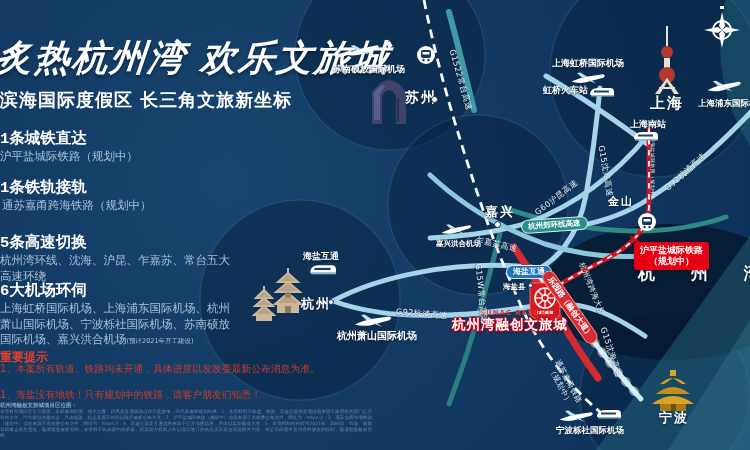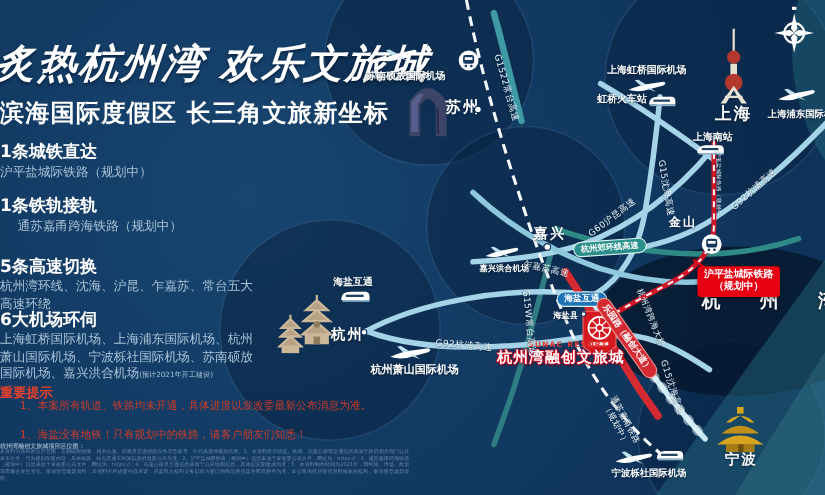--- a/index.html
+++ b/index.html
@@ -4,26 +4,26 @@
 <style>
   html,body{margin:0;padding:0;}
   #stage{position:relative;width:750px;height:450px;overflow:hidden;
     background:radial-gradient(circle at 30% 40%, #17456f 0%, #123a63 45%, #0d3158 100%);
     font-family:"DejaVu Sans","Liberation Sans",sans-serif;color:#fff;}
   #stage *{box-sizing:border-box;}
   .abs{position:absolute;}
   .title{left:-4px;top:34px;font-size:36px;font-weight:900;font-style:italic;
     letter-spacing:2px;transform:skewX(-5deg);white-space:nowrap;
     text-shadow:0 2px 3px rgba(0,15,35,.55);font-family:"DejaVu Serif","Liberation Serif",serif;}
-  .subtitle{left:0;top:88px;font-size:22px;font-weight:800;letter-spacing:1px;white-space:nowrap;}
-  .feat-h{font-size:15.5px;font-weight:800;white-space:nowrap;}
+  .subtitle{left:0;top:88px;font-size:18px;font-weight:800;letter-spacing:1px;white-space:nowrap;}
+  .feat-h{font-size:15.5px;font-weight:800;white-space:nowrap;font-family:Liberation Mono, monospace;}
   .feat-d{font-size:11.5px;color:#a9c2d8;width:236px;line-height:15.5px;}
   .feat-note{font-size:6.5px;color:#a9c2d8;}
   .notice-t{font-size:12px;font-weight:800;color:#e8402a;}
-  .notice-i{font-size:9.8px;color:#cf3b28;white-space:nowrap;padding-left:18px;}
+  .notice-i{font-size:9.8px;color:#cf3b28;white-space:nowrap;}
   .disc-t{font-size:5.5px;font-weight:700;color:#8aa3bd;}
   .disc-b{font-size:4.6px;line-height:6px;color:#6a86a5;width:372px;text-align:justify;}
   .city{font-size:13px;font-weight:700;letter-spacing:2px;white-space:nowrap;
     text-shadow:0 1px 2px rgba(0,20,40,.7);}
   .small-lbl{font-size:9px;font-weight:600;white-space:nowrap;text-shadow:0 1px 2px rgba(0,20,40,.75);}
   .road-lbl{font-size:8px;color:#eef8fd;white-space:nowrap;letter-spacing:.5px;
     text-shadow:0 1px 1px rgba(0,25,45,.6);transform-origin:left center;}
   .dot{width:7px;height:7px;border-radius:50%;background:#fff;border:1.5px solid #0d3158;}
   .pill{border-radius:9px;border:1px solid #d8f0ee;font-size:7.5px;font-weight:700;
     padding:2px 6px;white-space:nowrap;line-height:1;}
@@ -89,21 +89,21 @@
     <path d="M630,236 L648,248" stroke="#e60012" stroke-width="2"></path>
   </svg>
 
   <div class="abs title">炙热杭州湾 欢乐文旅城</div>
   <div class="abs subtitle">滨海国际度假区 长三角文旅新坐标</div>
 
   <div class="abs feat-h" style="left:0;top:128px">1条城铁直达</div>
   <div class="abs feat-d" style="left:0;top:149px">沪平盐城际铁路（规划中）</div>
 
   <div class="abs feat-h" style="left:0;top:177px">1条铁轨接轨</div>
-  <div class="abs feat-d" style="left:16px;top:198px">通苏嘉甬跨海铁路（规划中）</div>
+  <div class="abs feat-d" style="left:2px;top:198px">通苏嘉甬跨海铁路（规划中）</div>
 
   <div class="abs feat-h" style="left:0;top:232px">5条高速切换</div>
   <div class="abs feat-d" style="left:0;top:253px">杭州湾环线、沈海、沪昆、乍嘉苏、常台五大高速环绕</div>
 
   <div class="abs feat-h" style="left:0;top:280px">6大机场环伺</div>
   <div class="abs feat-d" style="left:0;top:301px"><span>上海虹桥国际机场、上海浦东国际机场、杭州萧山国际机场、宁波栎社国际机场、苏南硕放国际机场、嘉兴洪合机场</span><span class="feat-note">(预计2021年开工建设)</span></div>
 
   <div class="abs notice-t" style="left:0;top:349px">重要提示</div>
   <div class="abs notice-i" style="left:0;top:363px">1、本案所有轨道、铁路均未开通，具体进度以发改委最新公布消息为准。</div>
   <div class="abs notice-i" style="left:0;top:389px">1、海盐没有地铁！只有规划中的铁路，请客户朋友们知悉！</div>

